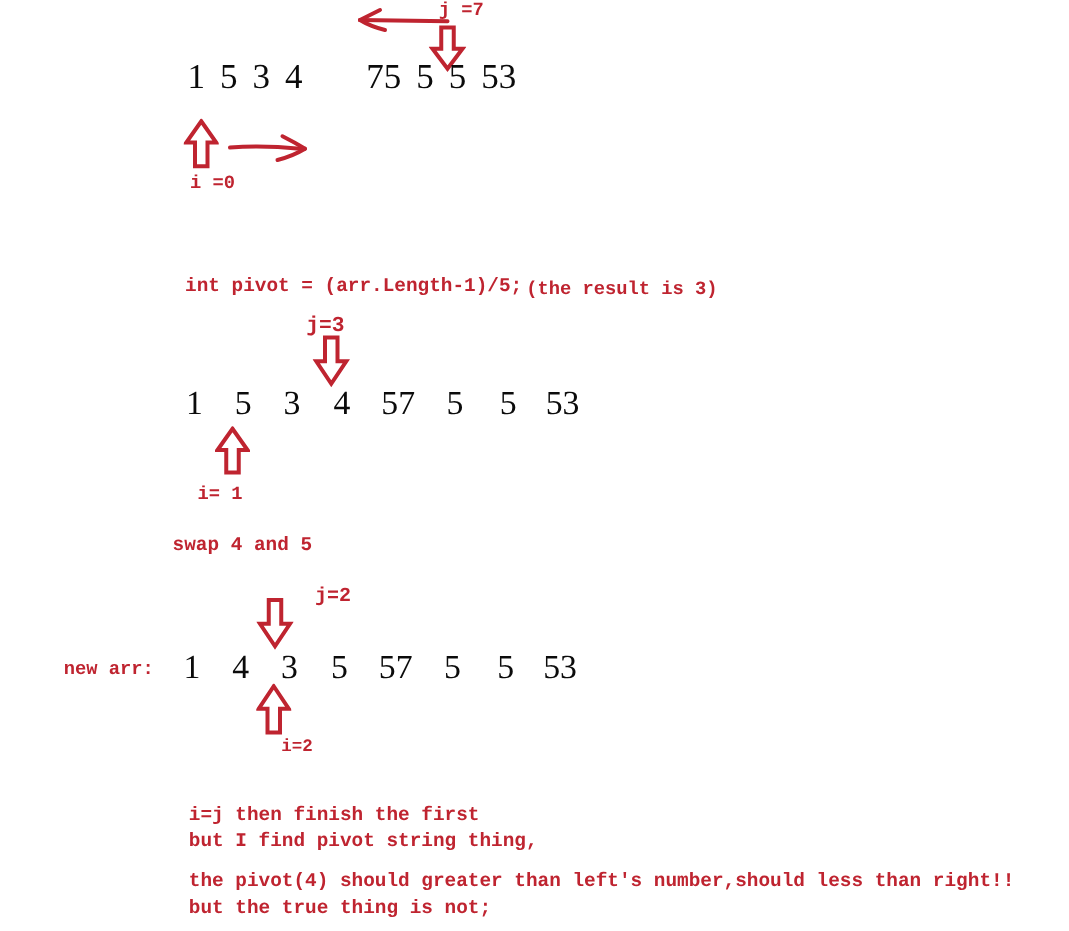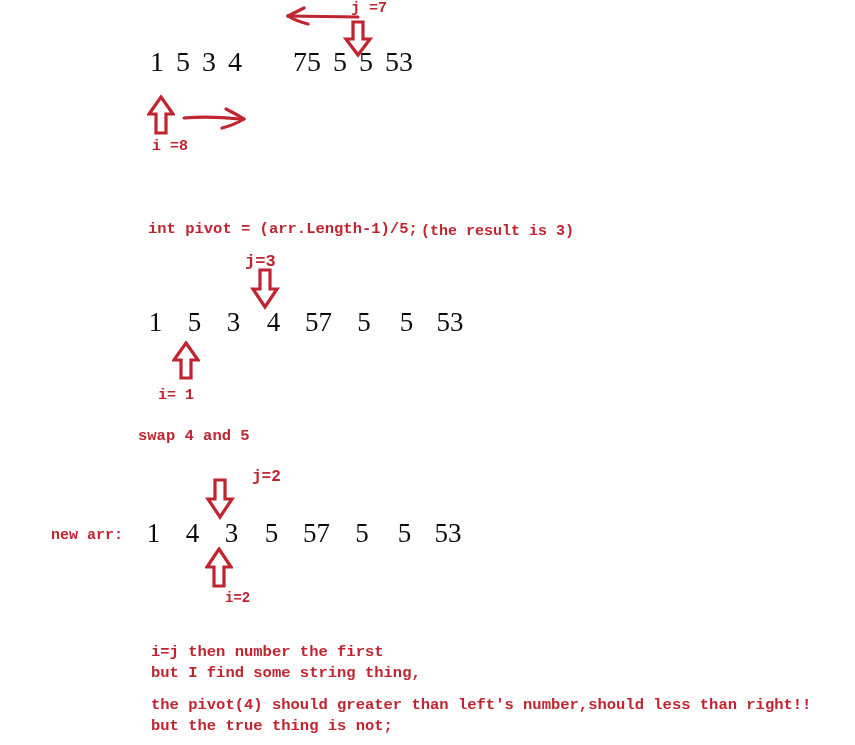--- a/index.html
+++ b/index.html
@@ -78,21 +78,21 @@
 </div>
 
 <div class="abs blockarrow" style="left:182px; top:106px; width:70px; height:28px;">
   <svg width="70" height="28" viewBox="0 0 70 28">
     <path d="M2 12 Q28 10 58 13" stroke="#bf2430" stroke-width="3.2" fill="none" stroke-linecap="round"></path>
     <path d="M44 3 Q54 8 62 13" stroke="#bf2430" stroke-width="3.2" fill="none" stroke-linecap="round"></path>
     <path d="M40 22 Q52 19 62 13" stroke="#bf2430" stroke-width="3.2" fill="none" stroke-linecap="round"></path>
   </svg>
 </div>
 
-<div class="abs note" style="left:152px; top:138px; font-size:15px;">i =8</div>
+<div class="abs note" style="left:152px; top:138px; font-size:15px;">i =0</div>
 
 <div class="abs note" style="left:148px; top:220px; font-size:15.5px;">int pivot = (arr.Length-1)/5;</div>
 
 <div class="abs note" style="left:421px; top:223px; font-size:15px;text-align:center;">(the result is 3)</div>
 
 <div class="abs note" style="left:245px; top:252px; font-size:17px;">j=3</div>
 
 <div class="abs blockarrow" style="left:250px; top:268px; width:30px; height:42px;">
   <svg width="30" height="42" viewBox="0 0 30 42">
     <path d="M10 2 L20 2 L20 21 L27 21 L15 39 L3 21 L10 21 Z" fill="#ffffff" stroke="#bf2430" stroke-width="3.2" stroke-linejoin="miter"></path>
@@ -142,19 +142,19 @@
 </div>
 
 <div class="abs blockarrow" style="left:205px; top:547px; width:28px; height:42px;">
   <svg width="28" height="42" viewBox="0 0 28 42">
     <path d="M14 2 L26 20 L19 20 L19 39 L9 39 L9 20 L2 20 Z" fill="#ffffff" stroke="#bf2430" stroke-width="3.2" stroke-linejoin="miter"></path>
   </svg>
 </div>
 
 <div class="abs note" style="left:225px; top:590px; font-size:14px;">i=2</div>
 
-<div class="abs note" style="left:151px; top:643px; font-size:15.5px;">i=j then number the first</div>
+<div class="abs note" style="left:151px; top:643px; font-size:15.5px;">i=j then finish the first</div>
 
-<div class="abs note" style="left:151px; top:664px; font-size:15.5px;">but I find some string thing,</div>
+<div class="abs note" style="left:151px; top:664px; font-size:15.5px;">but I find pivot string thing,</div>
 
 <div class="abs note" style="left:151px; top:696px; font-size:15.5px;">the pivot(4) should greater than left's number,should less than right!!</div>
 
 <div class="abs note" style="left:151px; top:717px; font-size:15.5px;">but the true thing is not;</div>
 
 </body></html>

